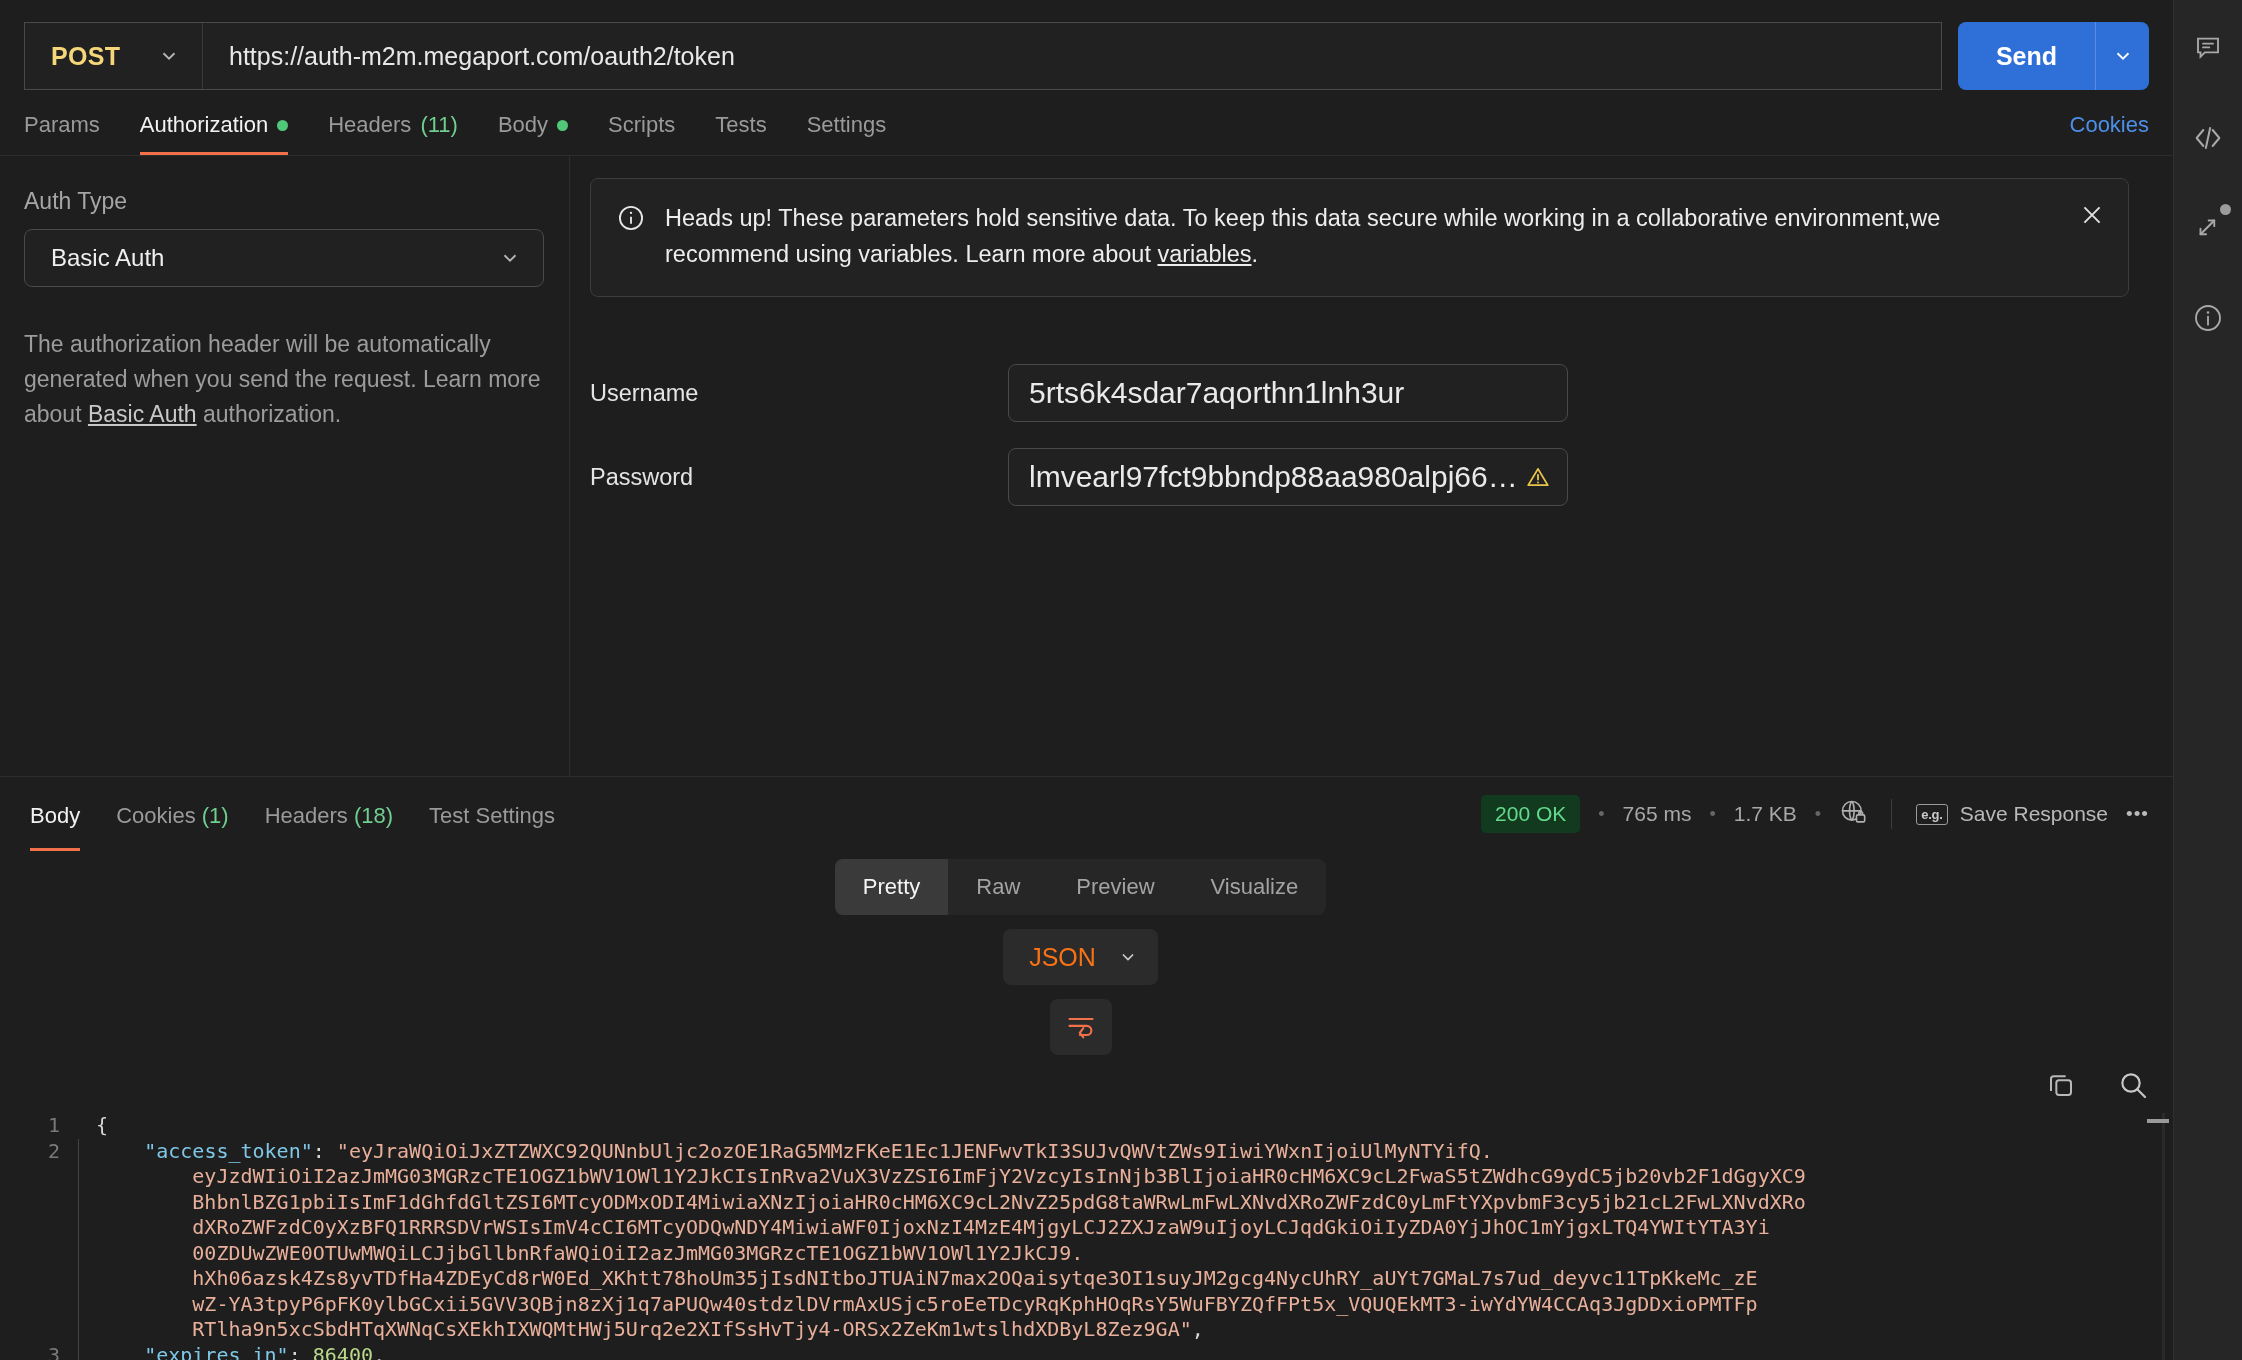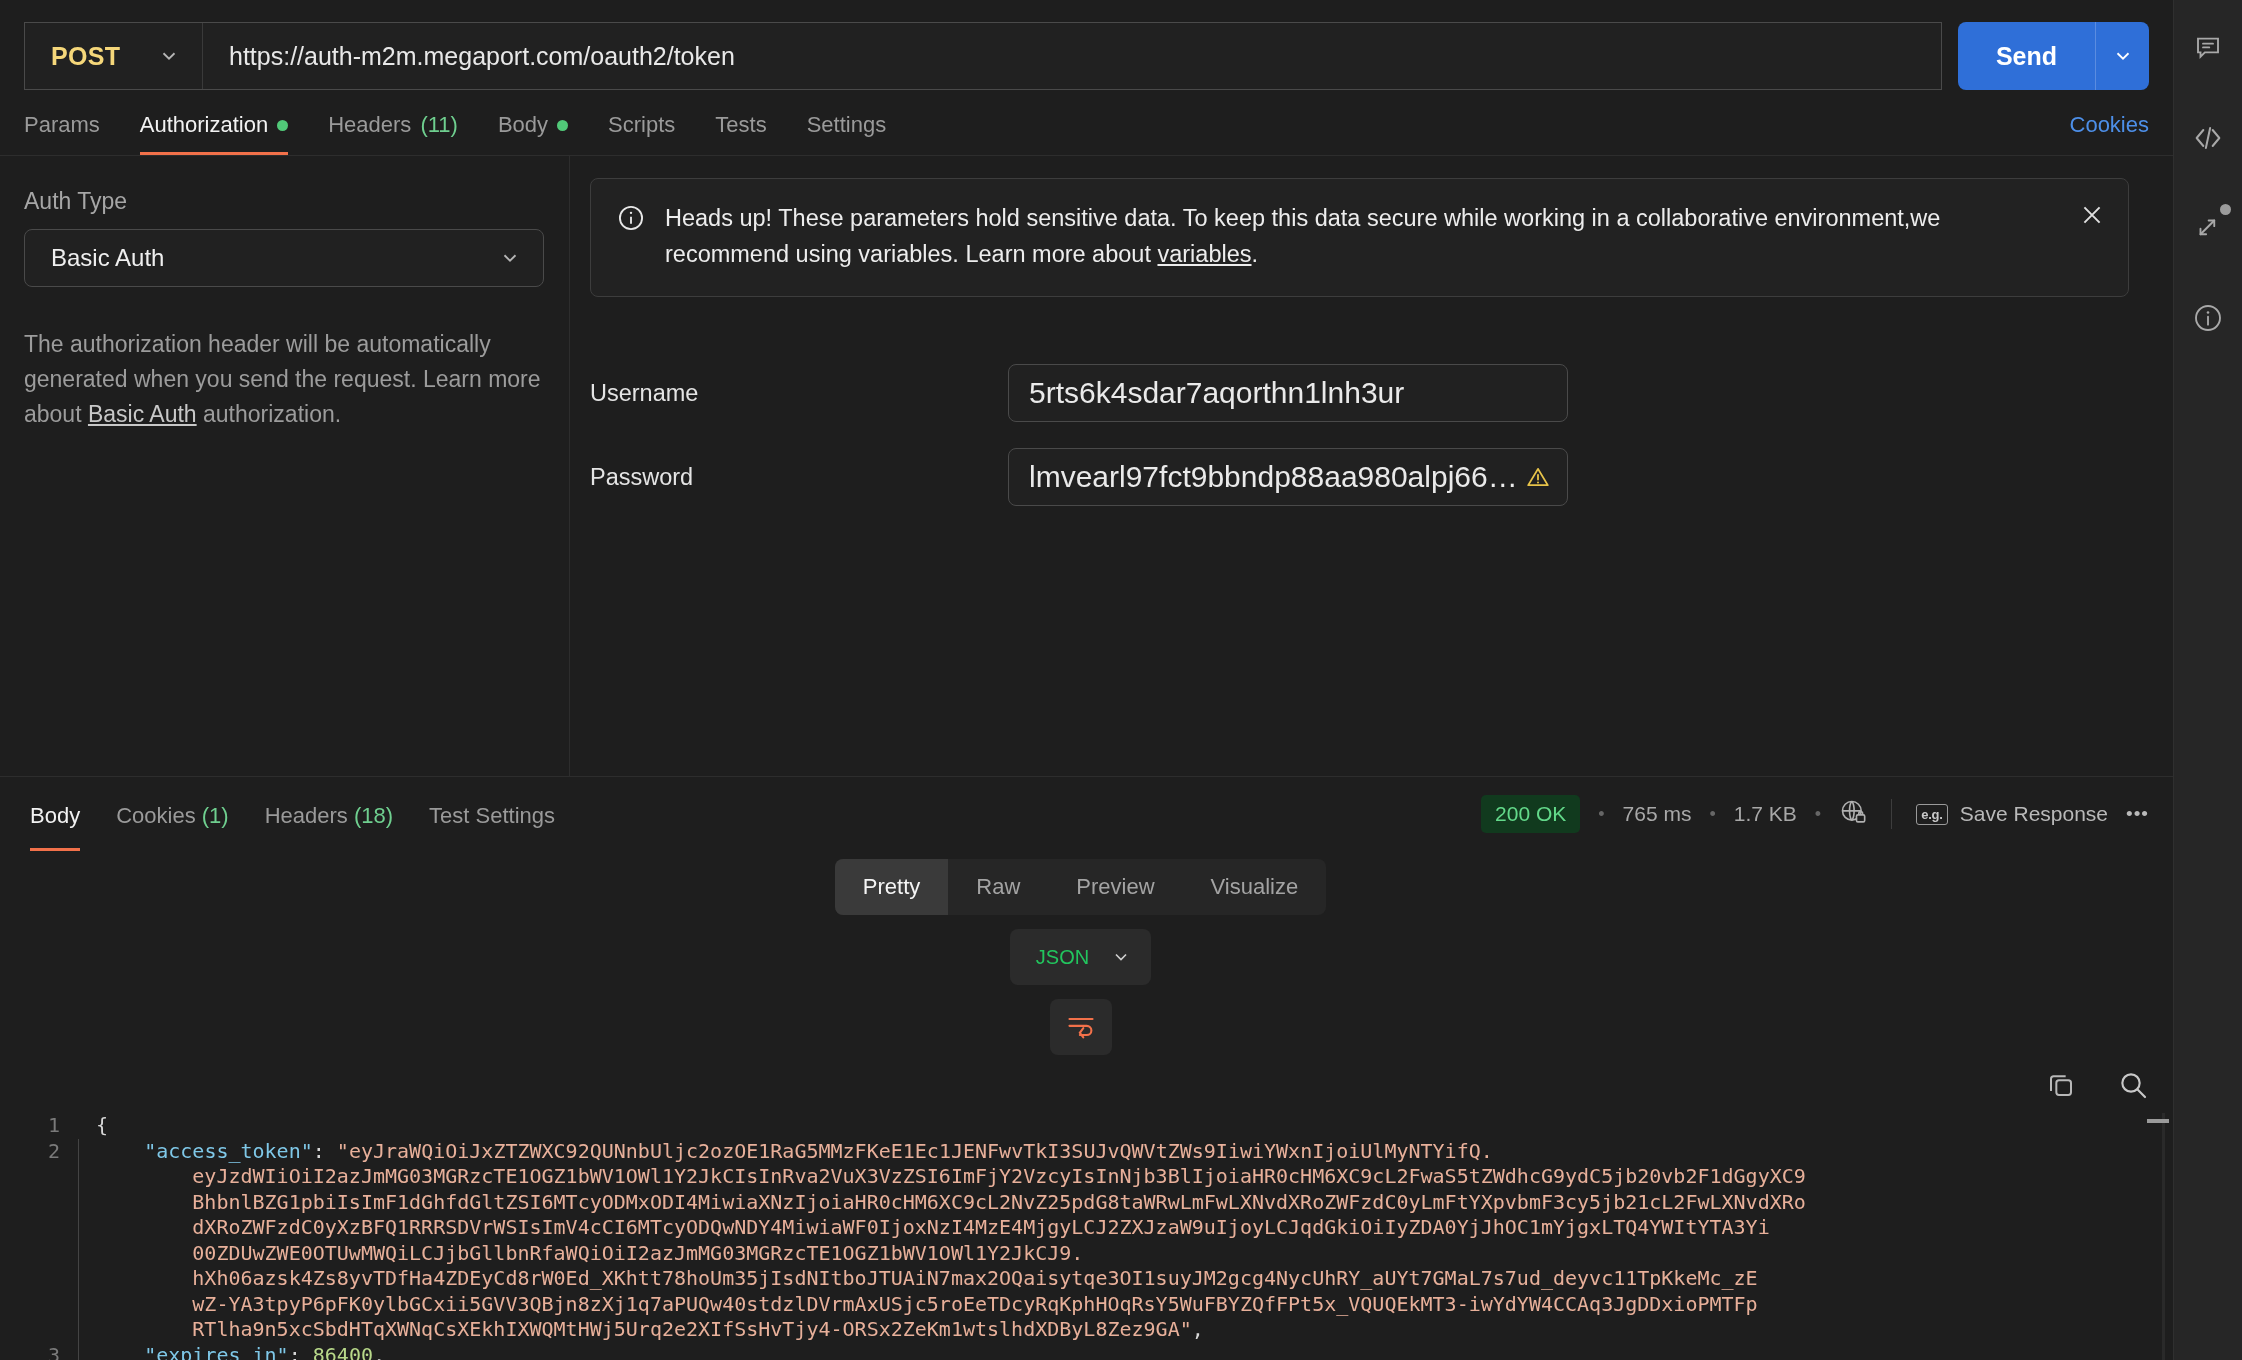--- a/index.html
+++ b/index.html
@@ -179,21 +179,21 @@
   }
   .seg-item {
     padding: 0 28px; display:flex; align-items:center;
     color:#a3a3a3; font-size:22px; cursor:pointer;
   }
   .seg-item.active { background:#3a3a3a; color:#f5f5f5; }
   .json-sel {
     height:56px; background:#2b2b2b; border-radius:8px;
     display:flex; align-items:center; gap: 22px; padding: 0 20px 0 26px; cursor:pointer;
   }
-  .json-sel span { color:#22c55e; font-size:20px; }
+  .json-sel span { color:#f97316; font-size:25px; }
   .wrap-btn {
     height:56px; width:62px; background:#2b2b2b; border-radius:8px;
     display:flex; align-items:center; justify-content:center; cursor:pointer;
   }
   .fmt-right { margin-left:auto; display:flex; align-items:center; gap: 40px; }
 
   
   .code-area {
     position:relative;
     font-family: "DejaVu Sans Mono", monospace;

